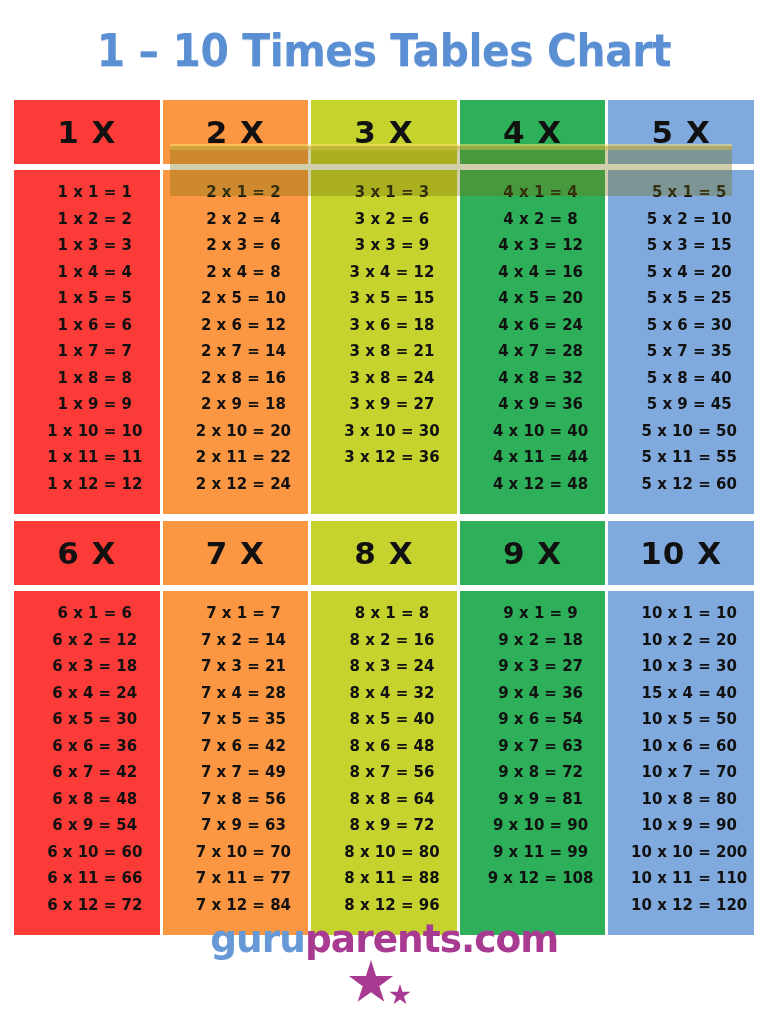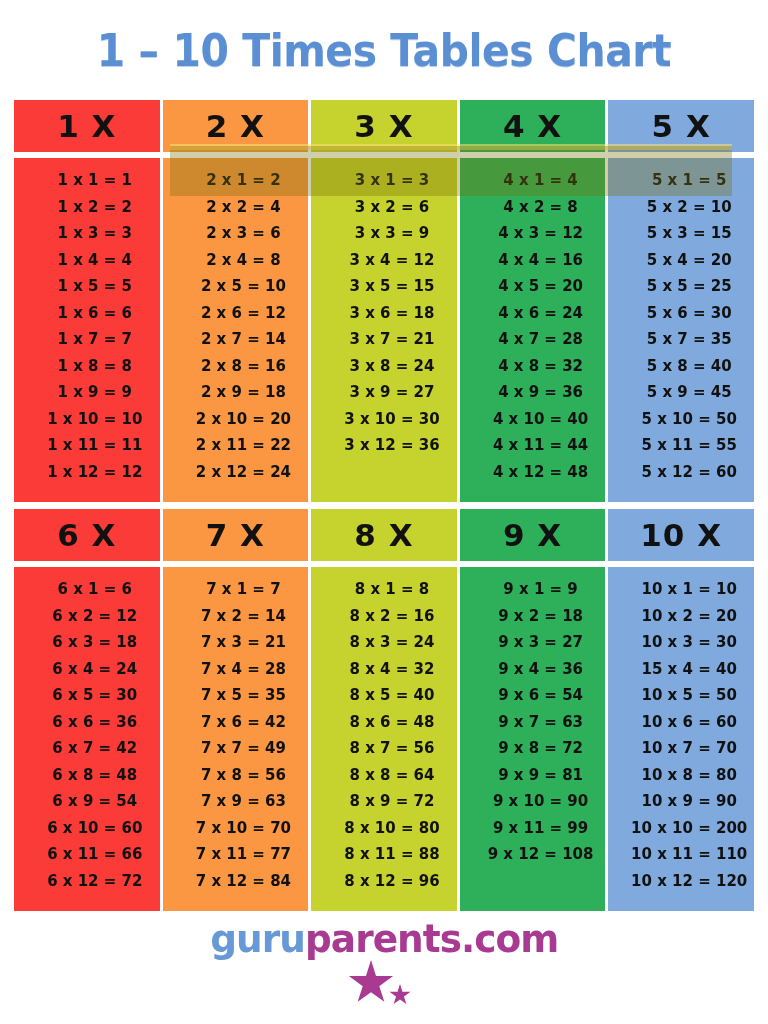--- a/index.html
+++ b/index.html
@@ -40,21 +40,21 @@
     width: 740px;
   }
 
   .block { width: 100%; }
   .block + .block { margin-top: 7px; }
 
   
   .head-row {
     display: flex;
     width: 100%;
-    height: 52px;
+    height: 64px;
   }
   .head-cell {
     flex: 1 1 0;
     display: flex;
     align-items: center;
     justify-content: center;
     color: #111111;
     font-family: "DejaVu Sans", sans-serif;
     font-size: 31px;
     font-weight: bold;
@@ -195,21 +195,21 @@
             <div class="eq">2 x 11 = 22</div>
             <div class="eq">2 x 12 = 24</div>
           </div>
           <div class="col c-lime">
             <div class="eq">3 x 1 = 3</div>
             <div class="eq">3 x 2 = 6</div>
             <div class="eq">3 x 3 = 9</div>
             <div class="eq">3 x 4 = 12</div>
             <div class="eq">3 x 5 = 15</div>
             <div class="eq">3 x 6 = 18</div>
-            <div class="eq">3 x 7 = 21</div>
+            <div class="eq">3 x 8 = 21</div>
             <div class="eq">3 x 8 = 24</div>
             <div class="eq">3 x 9 = 27</div>
             <div class="eq">3 x 10 = 30</div>
             <div class="eq">3 x 12 = 36</div>
           </div>
           <div class="col c-green">
             <div class="eq">4 x 1 = 4</div>
             <div class="eq">4 x 2 = 8</div>
             <div class="eq">4 x 3 = 12</div>
             <div class="eq">4 x 4 = 16</div>

